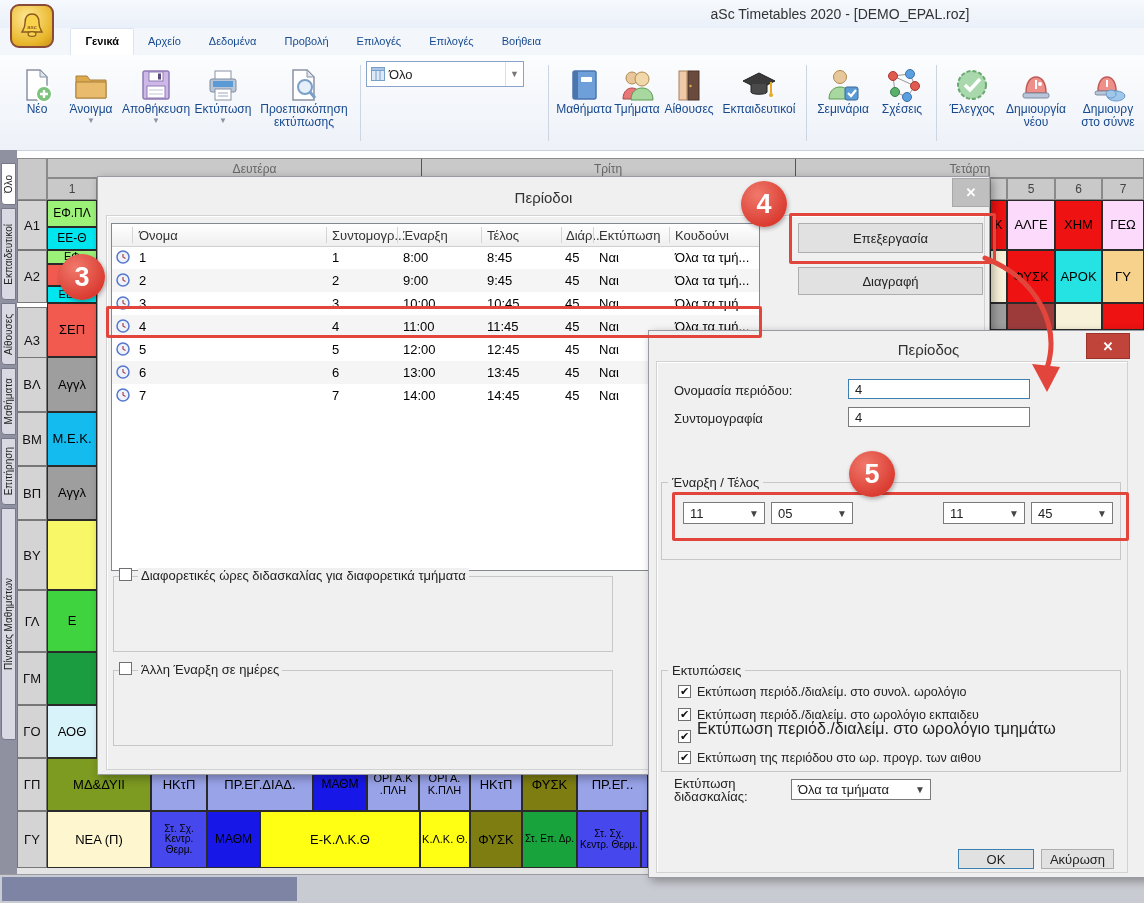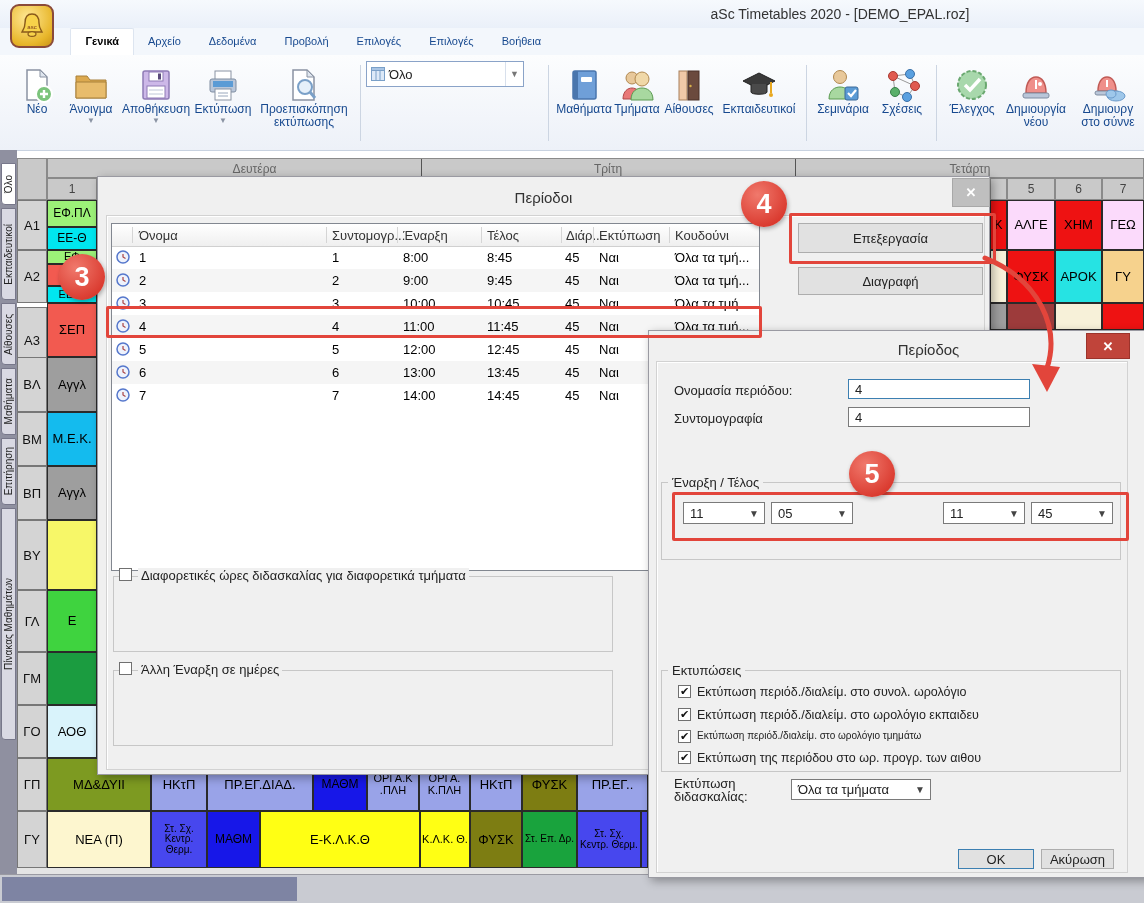--- a/index.html
+++ b/index.html
@@ -552,21 +552,21 @@
       </div>
 
     <div class="groupbox" style="left:12px;top:339px;width:460px;height:102px;"></div>
     <div class="legend" style="left:19px;top:332px;">Εκτυπώσεις</div>
     <div id="print-checks">
         <div class="cb" style="left:29px;top:354px;">✔</div>
         <div class="cblabel" style="left:48px;top:354px;font-size:12.5px;">Εκτύπωση περιόδ./διαλείμ. στο συνολ. ωρολόγιο</div>
         <div class="cb" style="left:29px;top:377px;">✔</div>
         <div class="cblabel" style="left:48px;top:377px;font-size:12.5px;">Εκτύπωση περιόδ./διαλείμ. στο ωρολόγιο εκπαιδευ</div>
         <div class="cb" style="left:29px;top:399px;">✔</div>
-        <div class="cblabel" style="left:48px;top:399px;font-size:10px;text-align:right;">Εκτύπωση περιόδ./διαλείμ. στο ωρολόγιο τμημάτω</div>
+        <div class="cblabel" style="left:48px;top:389px;font-size:16px;text-align:right;">Εκτύπωση περιόδ./διαλείμ. στο ωρολόγιο τμημάτω</div>
         <div class="cb" style="left:29px;top:420px;">✔</div>
         <div class="cblabel" style="left:48px;top:420px;font-size:12.5px;">Εκτύπωση της περιόδου στο ωρ. προγρ. των αιθου</div>
       </div>
 
     <div class="cblabel" style="left:25px;top:446px;line-height:13px;height:26px;overflow:hidden;">
       <span>Εκτύπωση</span><br>
       <span>διδασκαλίας:</span>
     </div>
     <div class="winselect" style="left:142px;top:448px;width:140px;height:21px;">
       <span>Όλα τα τμήματα</span>

